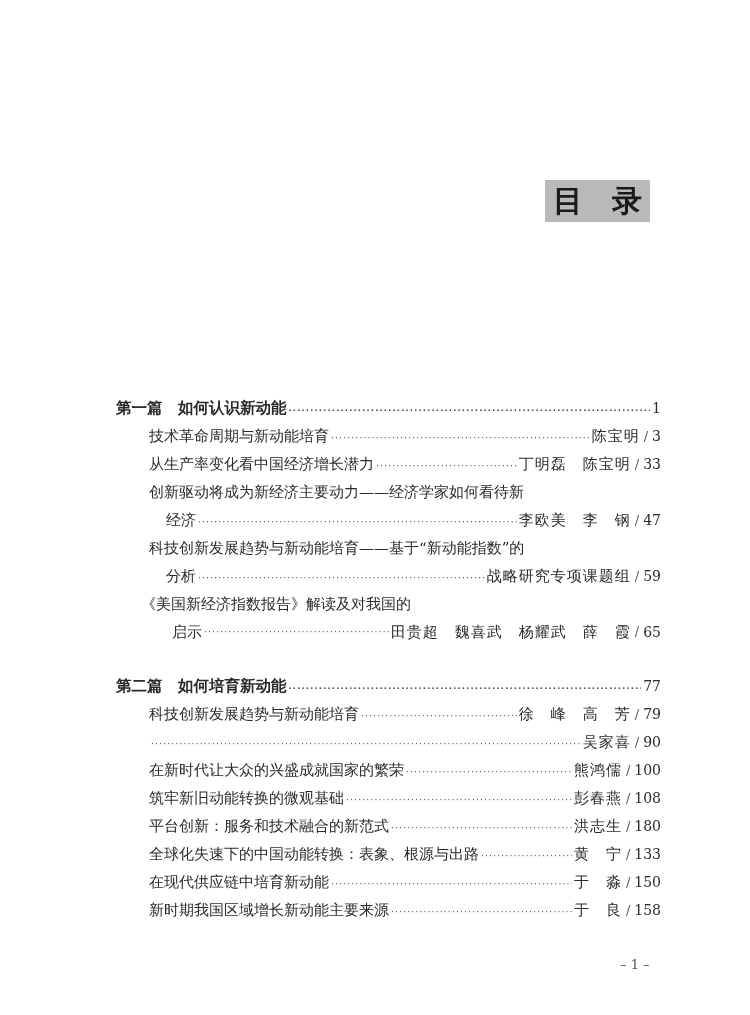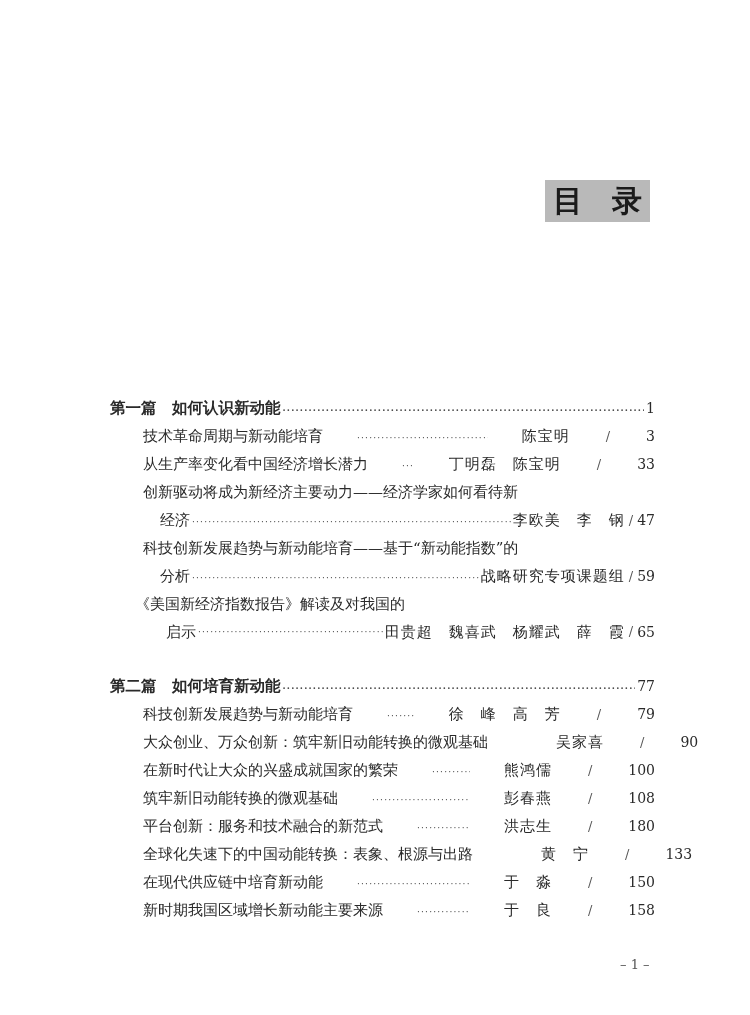--- a/index.html
+++ b/index.html
@@ -6,25 +6,25 @@
   body {
     width: 750px; height: 1015px; background: #ffffff; position: relative; overflow: hidden;
     font-family: "DejaVu Serif", "Liberation Serif", serif; color: #2a2a2a;
   }
   .title-box {
     position: absolute; left: 545px; top: 180px; width: 105px; height: 42px;
     background: #b9b9b9; display: flex; align-items: center; justify-content: space-between;
     padding: 0 8px; box-sizing: border-box;
   }
   .title-box span { font-size: 30px; font-weight: bold; color: #1a1a1a; line-height: 1; }
-  .toc { position: absolute; left: 110px; top: 394px; width: 545px; }
+  .toc { position: absolute; left: 116px; top: 394px; width: 545px; }
   .row { display: flex; align-items: baseline; height: 28px; font-size: 15px; line-height: 28px; white-space: nowrap; }
   .row.part { font-weight: bold; font-size: 15.5px; }
   .row.part .page { font-weight: normal; }
-  .row.indent1 { padding-left: 33px; gap: 32px; }
+  .row.indent1 { padding-left: 33px; }
   .row.indent2 { padding-left: 50px; }
   .row.indent3 { padding-left: 56px; align-items: center; }
   .row.indent0b { padding-left: 25px; }
   .label { flex: 0 0 auto; }
   .dots { flex: 1 1 auto; overflow: hidden; margin: 0 2px; color: #444; font-size: 9px; letter-spacing: 1.2px; }
   .dots::before { content: "··································································································································································"; }
   .author { flex: 0 0 auto; letter-spacing: 1px; }
   .sep { flex: 0 0 auto; margin: 0 4px; color: #555; font-size: 13px; }
   .page { flex: 0 0 auto; font-size: 14px; }
   .gap { height: 26px; }
@@ -107,21 +107,20 @@
 
   <div class="row indent1">
     <span class="label">科技创新发展趋势与新动能培育</span>
     <span class="dots"></span>
     <span class="author">徐　峰　高　芳</span>
     <span class="sep">/</span>
     <span class="page">79</span>
   </div>
 
   <div class="row indent1">
-    <span class="label">大众创业、万众创新：筑牢新旧动能转换的微观基础</span>
     <span class="dots"></span>
     <span class="author">吴家喜</span>
     <span class="sep">/</span>
     <span class="page">90</span>
   </div>
 
   <div class="row indent1">
     <span class="label">在新时代让大众的兴盛成就国家的繁荣</span>
     <span class="dots"></span>
     <span class="author">熊鸿儒</span>

